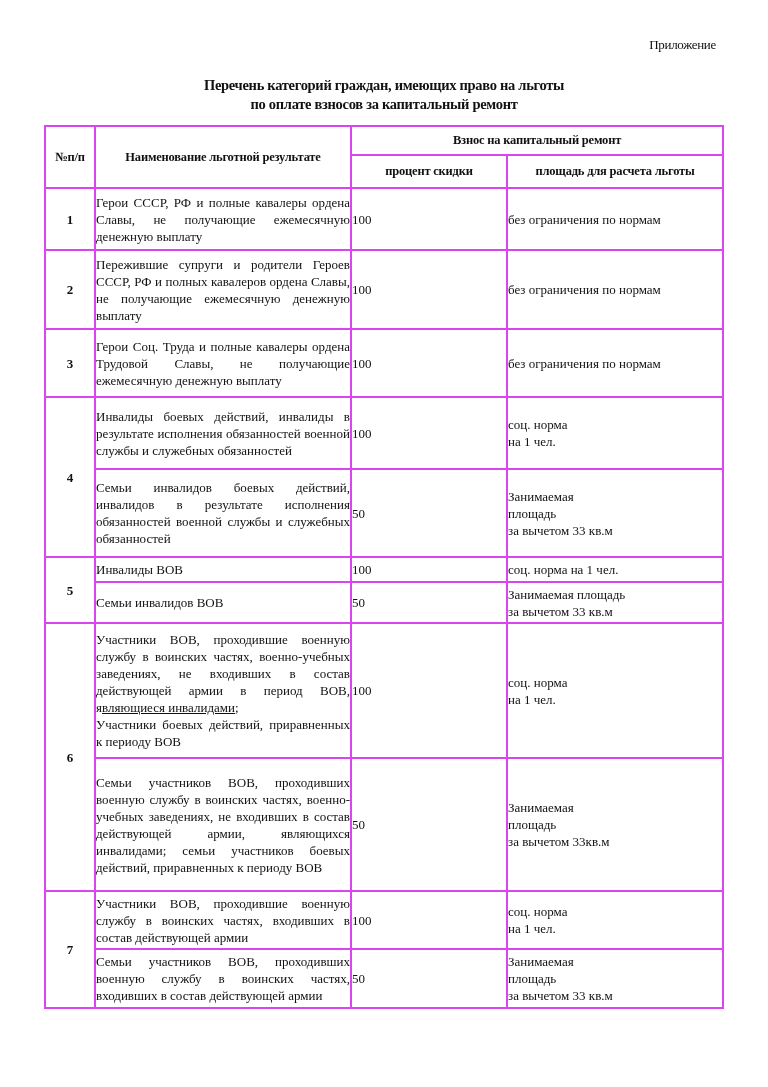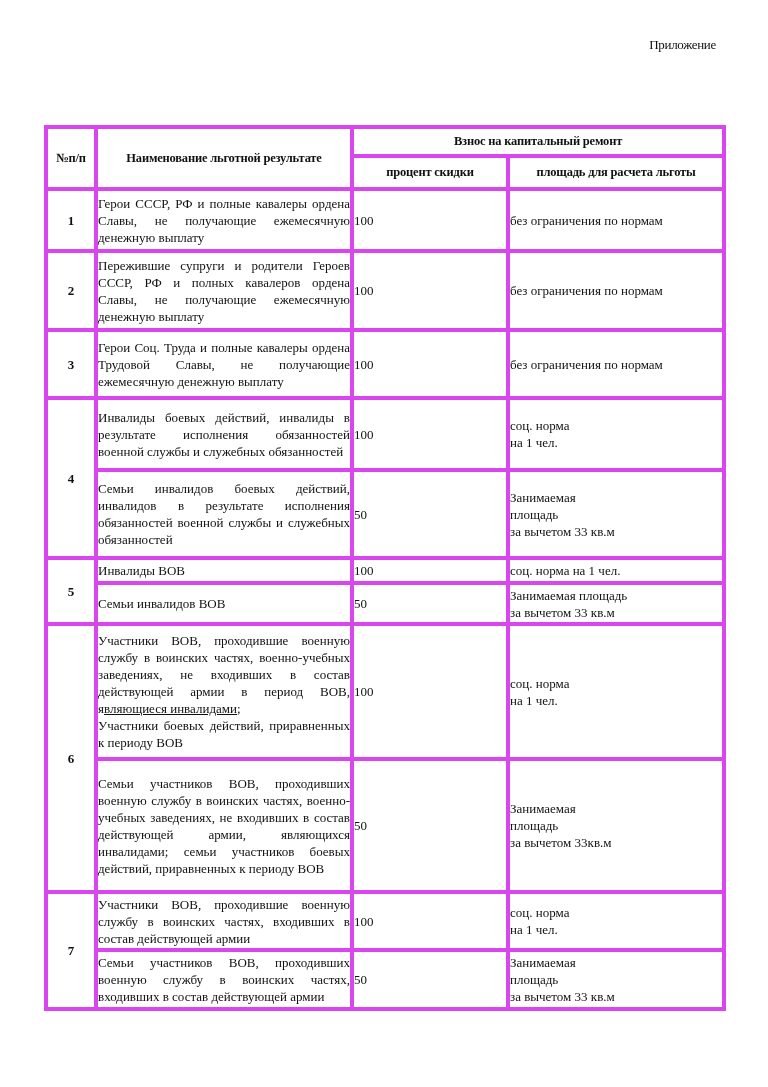--- a/index.html
+++ b/index.html
@@ -17,21 +17,21 @@
       text-align: center; font-size: 14.5px; font-weight: bold;
       line-height: 19px; letter-spacing: -0.3px;
     }
     table.main {
       position: absolute; left: 44px; top: 125px;
       width: 678px; border-collapse: collapse;
       font-size: 13px; line-height: 17px;
       table-layout: fixed;
     }
     table.main td, table.main th {
-      border: 4px solid #d946ef; padding: 0; vertical-align: middle;
+      border: 2px solid #d946ef; padding: 0; vertical-align: middle;
     }
     table.main { border: 2px solid #111; }
     th { font-weight: bold; font-size: 12.5px; letter-spacing: -0.2px; }
     .col-num { width: 50px; }
     .col-name { width: 256px; }
     .col-pct { width: 156px; }
     .col-area { width: 216px; }
     td.num { text-align: center; font-weight: bold; }
     td.name {
       text-align: justify; text-align-last: left;
@@ -42,20 +42,22 @@
     .ul { text-decoration: underline; }
     tr.hdr1 { height: 29px; }
     tr.hdr2 { height: 33px; margin-top: 14px; }
   </style>
 </head>
 <body>
 
 <div class="appendix">Приложение</div>
 
 <div class="title">
+  <span class="line">Перечень категорий граждан, имеющих право на льготы</span>
+  <span class="line">по оплате взносов за капитальный ремонт</span>
 </div>
 
 <table class="main">
   <colgroup>
     <col class="col-num">
       <col class="col-name">
       <col class="col-pct">
       <col class="col-area">
   </colgroup>
   <tbody>

